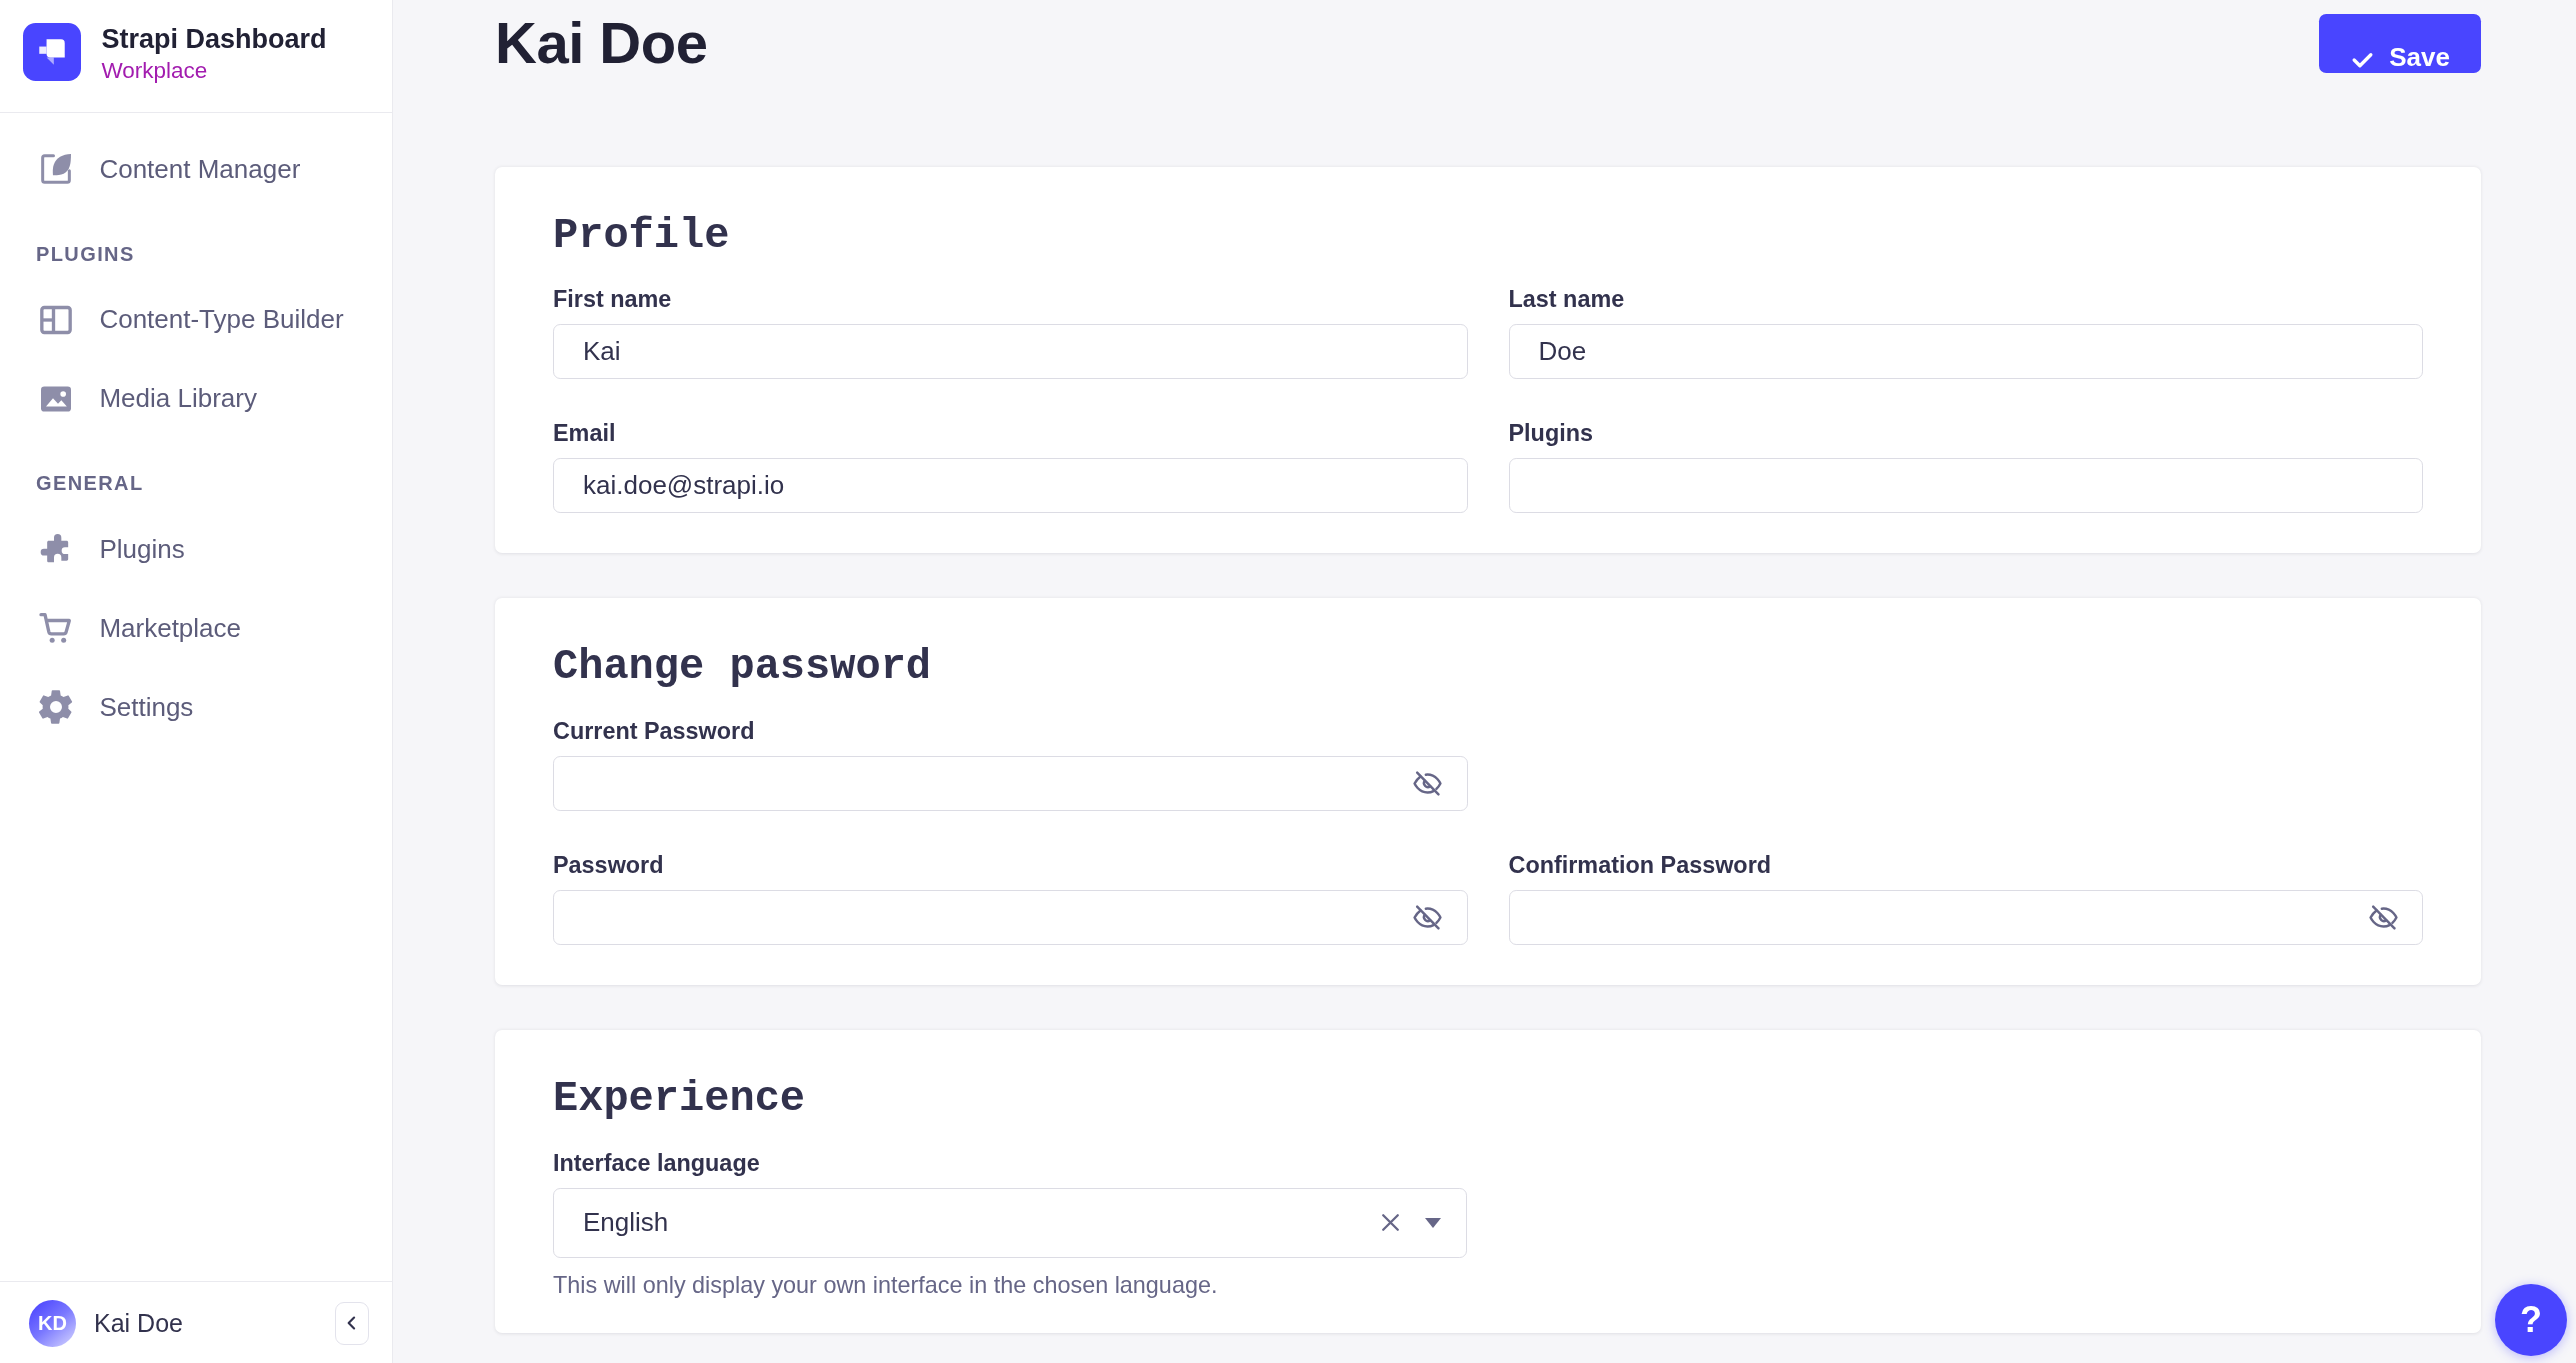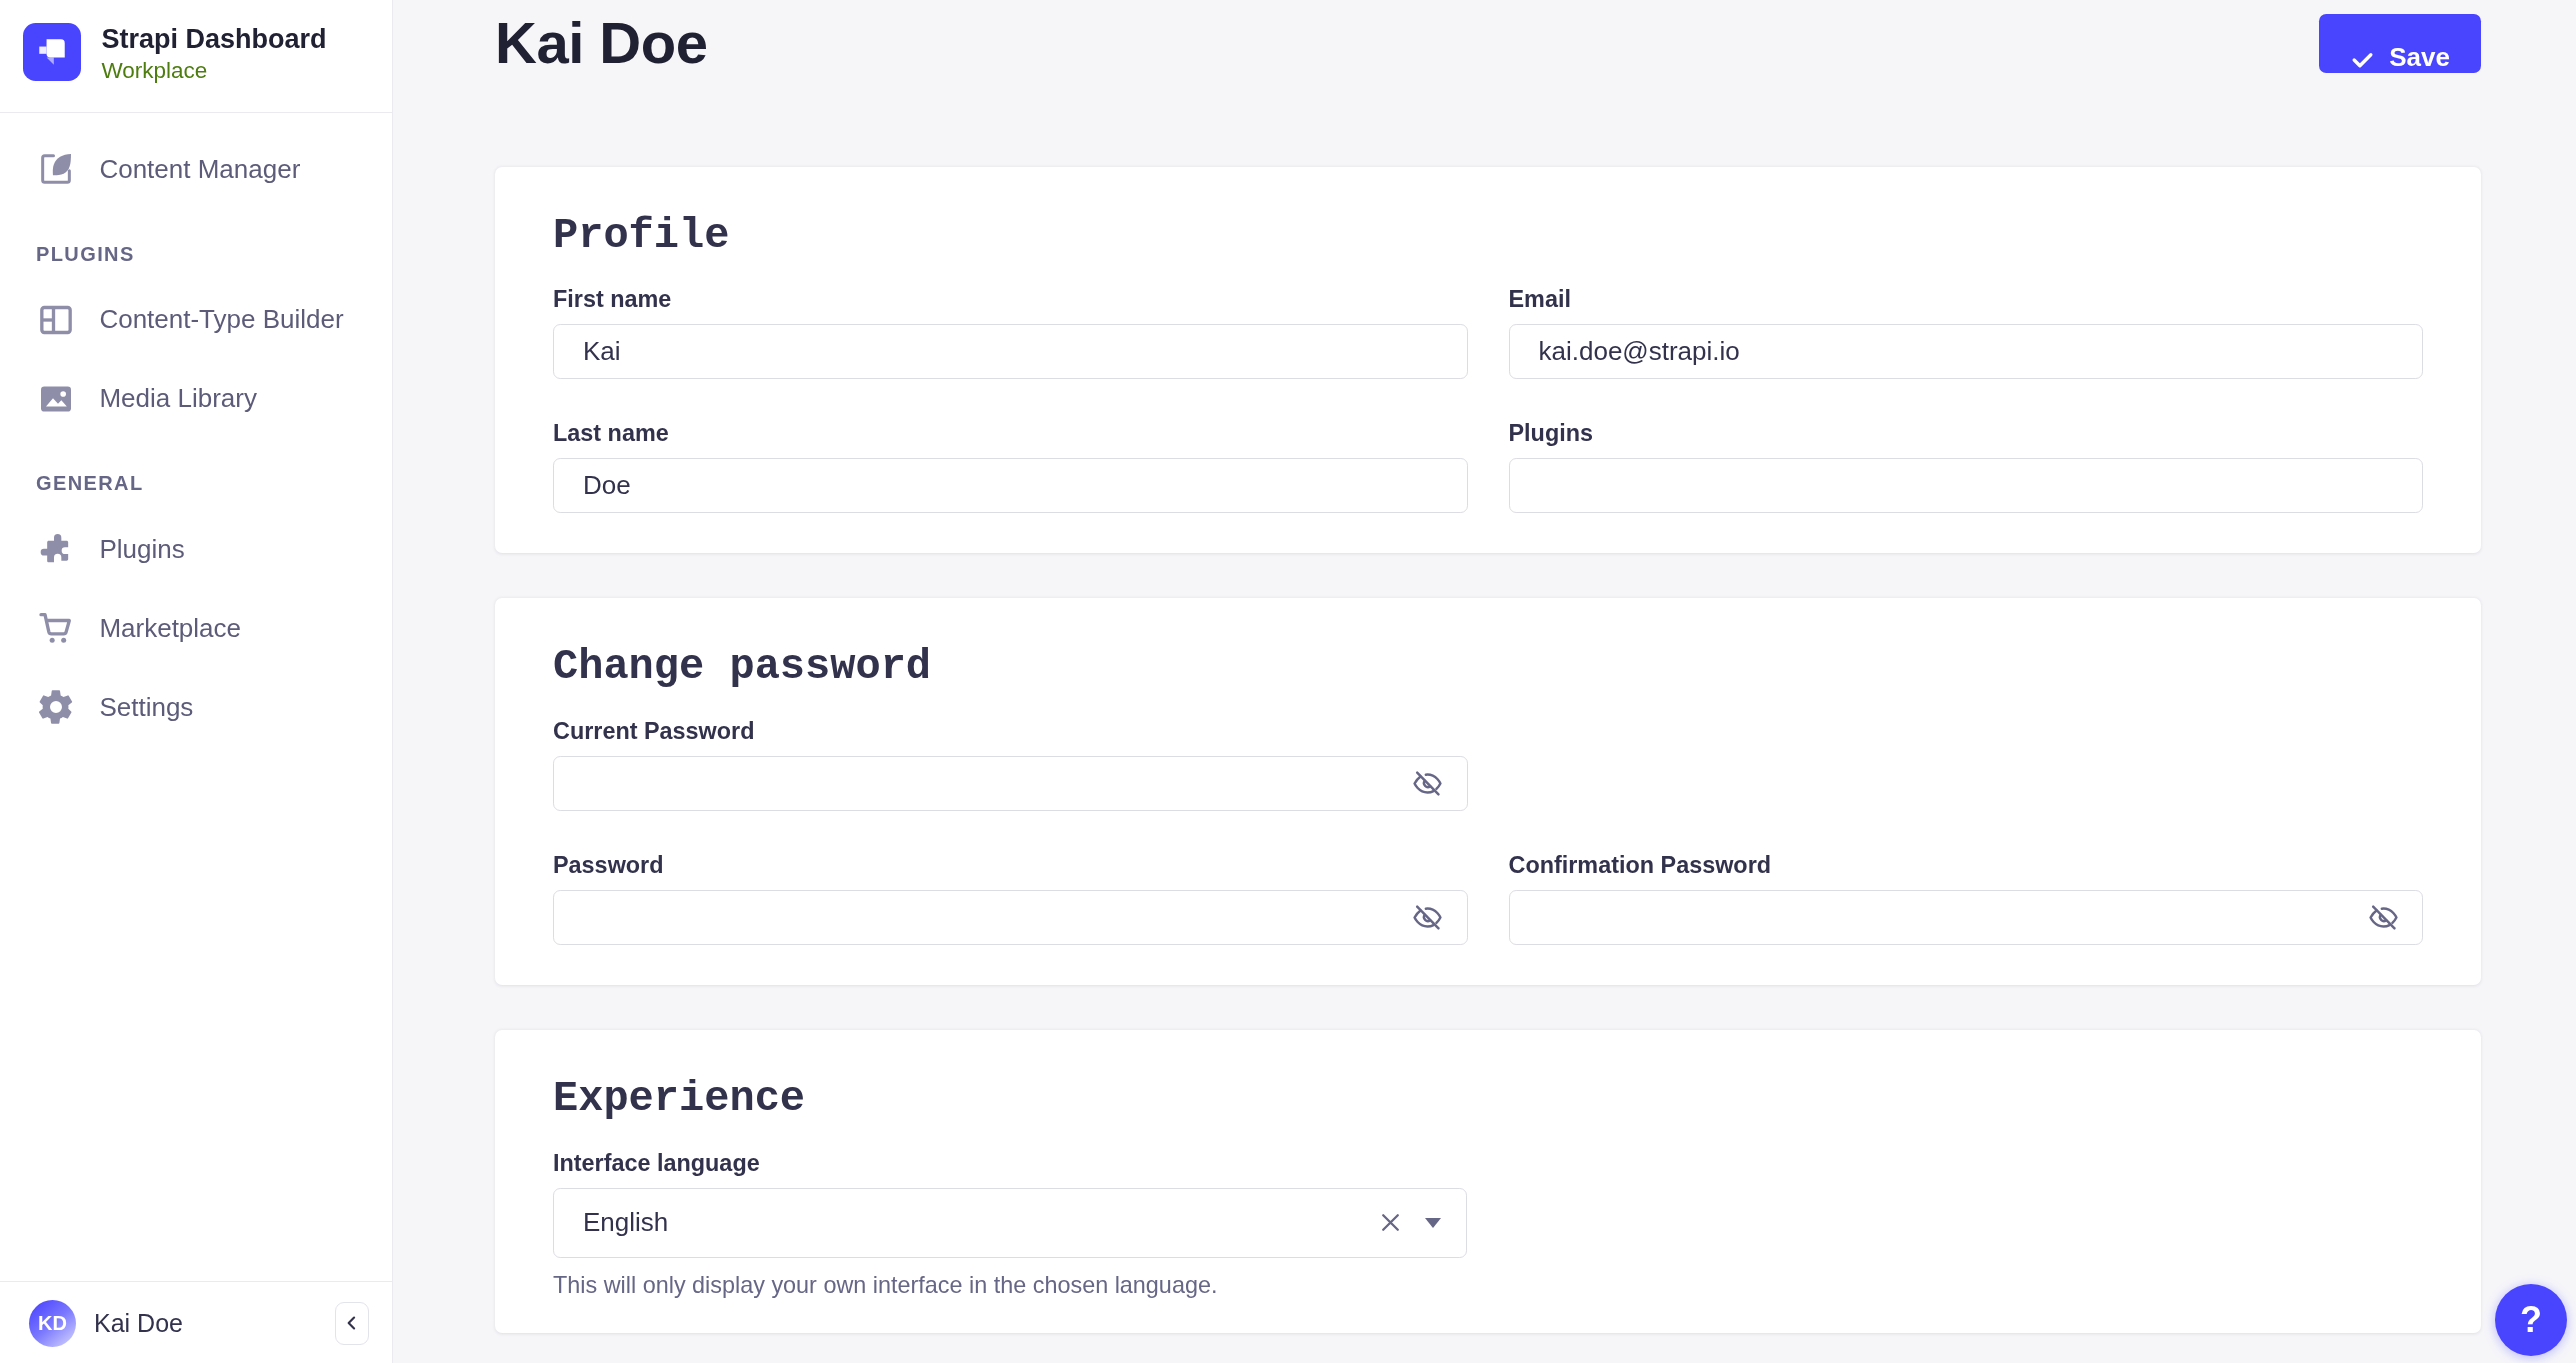--- a/index.html
+++ b/index.html
@@ -18,21 +18,21 @@
     background:#ffffff;
     border-right:0.9px solid #eaeaef;
     display:flex; flex-direction:column;
   }
   .brand { display:flex; align-items:flex-start; gap:20px; padding:23.4px 25px 27px 23.4px; }
   .brand-logo {
     width:58px; height:58px; border-radius:12.6px; background:#4945ff;
     display:flex; align-items:center; justify-content:center; flex:none;
   }
   .brand-text .brand-title { font-size:27px; font-weight:700; color:#212134; line-height:1.2; }
-  .brand-text .brand-sub { font-size:22.5px; color:#4d7c0f; line-height:1.3; }
+  .brand-text .brand-sub { font-size:22.5px; color:#a21caf; line-height:1.3; }
   .sidebar-divider { height:0.9px; background:#eaeaef; }
   .nav { flex:1 1 auto; padding-top:26px; overflow:hidden; }
   .nav-item {
     height:61px; display:flex; align-items:center; gap:23.4px;
     padding-left:36px; cursor:pointer; margin-bottom:18px;
   }
   .nav-item .nav-label { font-size:26px; font-weight:500; color:#5c5c7a; }
   .nav-icon { width:40px; height:40px; flex:none; display:flex; align-items:center; justify-content:center; }
   .nav-section-label {
     font-size:20px; font-weight:700; letter-spacing:1.4px; color:#666687;
@@ -223,26 +223,26 @@
   <div class="card-stack">
 
     <section class="card">
       <h2 class="card-title">Profile</h2>
       <div class="grid">
         <div class="field">
           <label class="field-label">First name</label>
           <input class="text-input" type="text" value="Kai" style="">
         </div>
         <div class="field">
+          <label class="field-label">Last name</label>
+          <input class="text-input" type="text" value="Doe" style="">
+        </div>
+        <div class="field">
           <label class="field-label">Email</label>
           <input class="text-input" type="text" value="kai.doe@strapi.io" style="">
-        </div>
-        <div class="field">
-          <label class="field-label">Last name</label>
-          <input class="text-input" type="text" value="Doe" style="">
         </div>
         <div class="field">
           <label class="field-label">Plugins</label>
           <input class="text-input" type="text" value="" style="">
         </div>
       </div>
     </section>
 
     <section class="card">
       <h2 class="card-title">Change password</h2>

